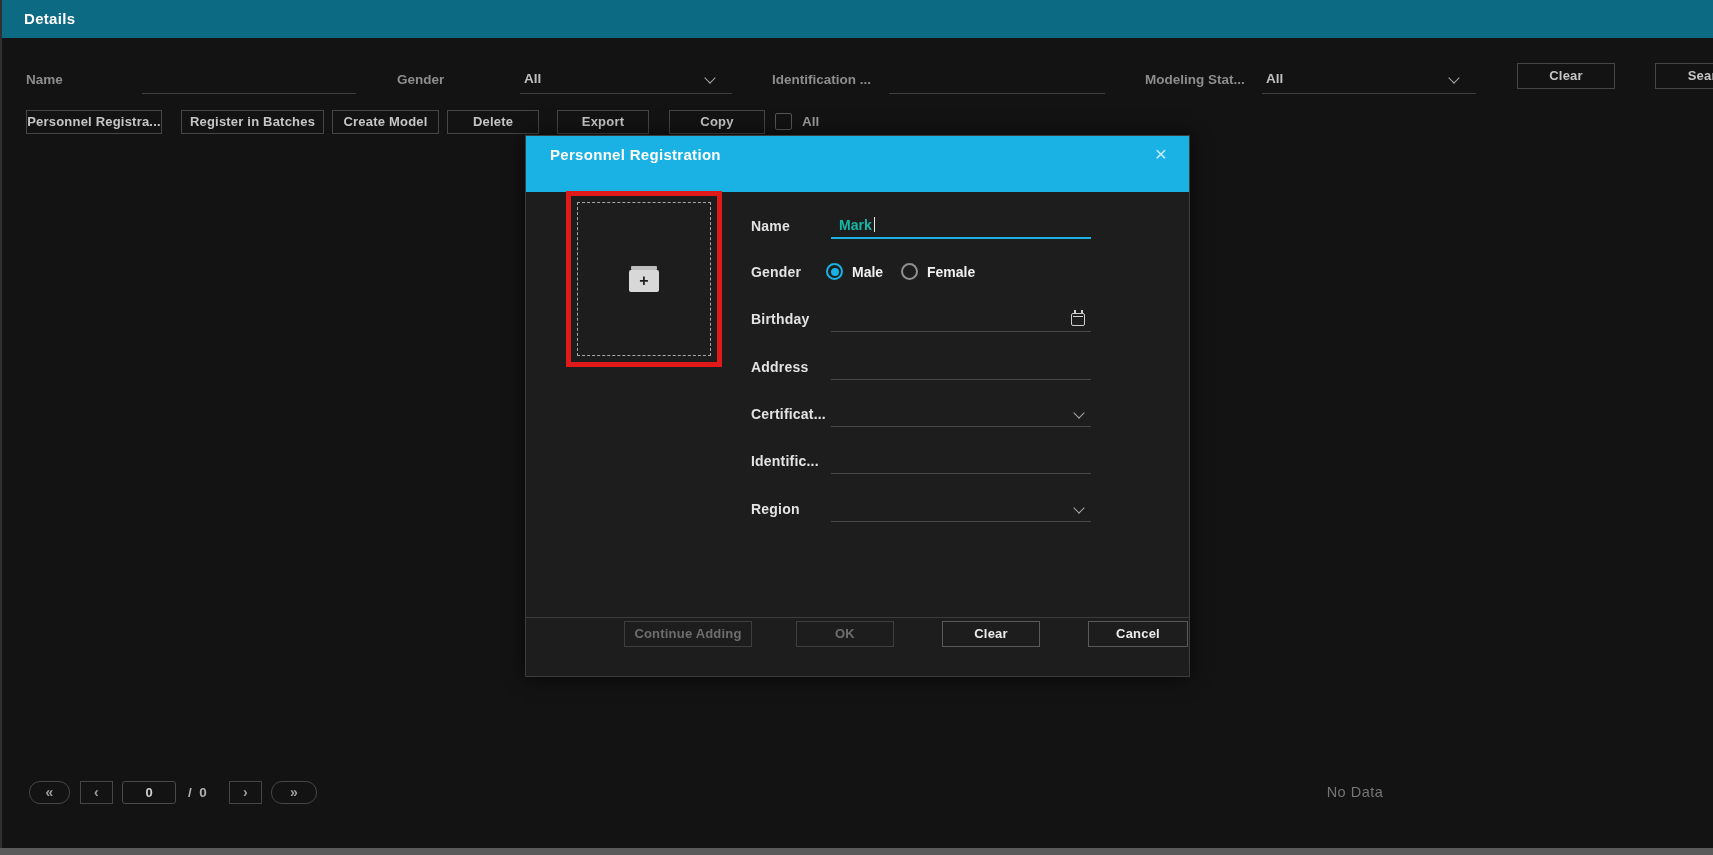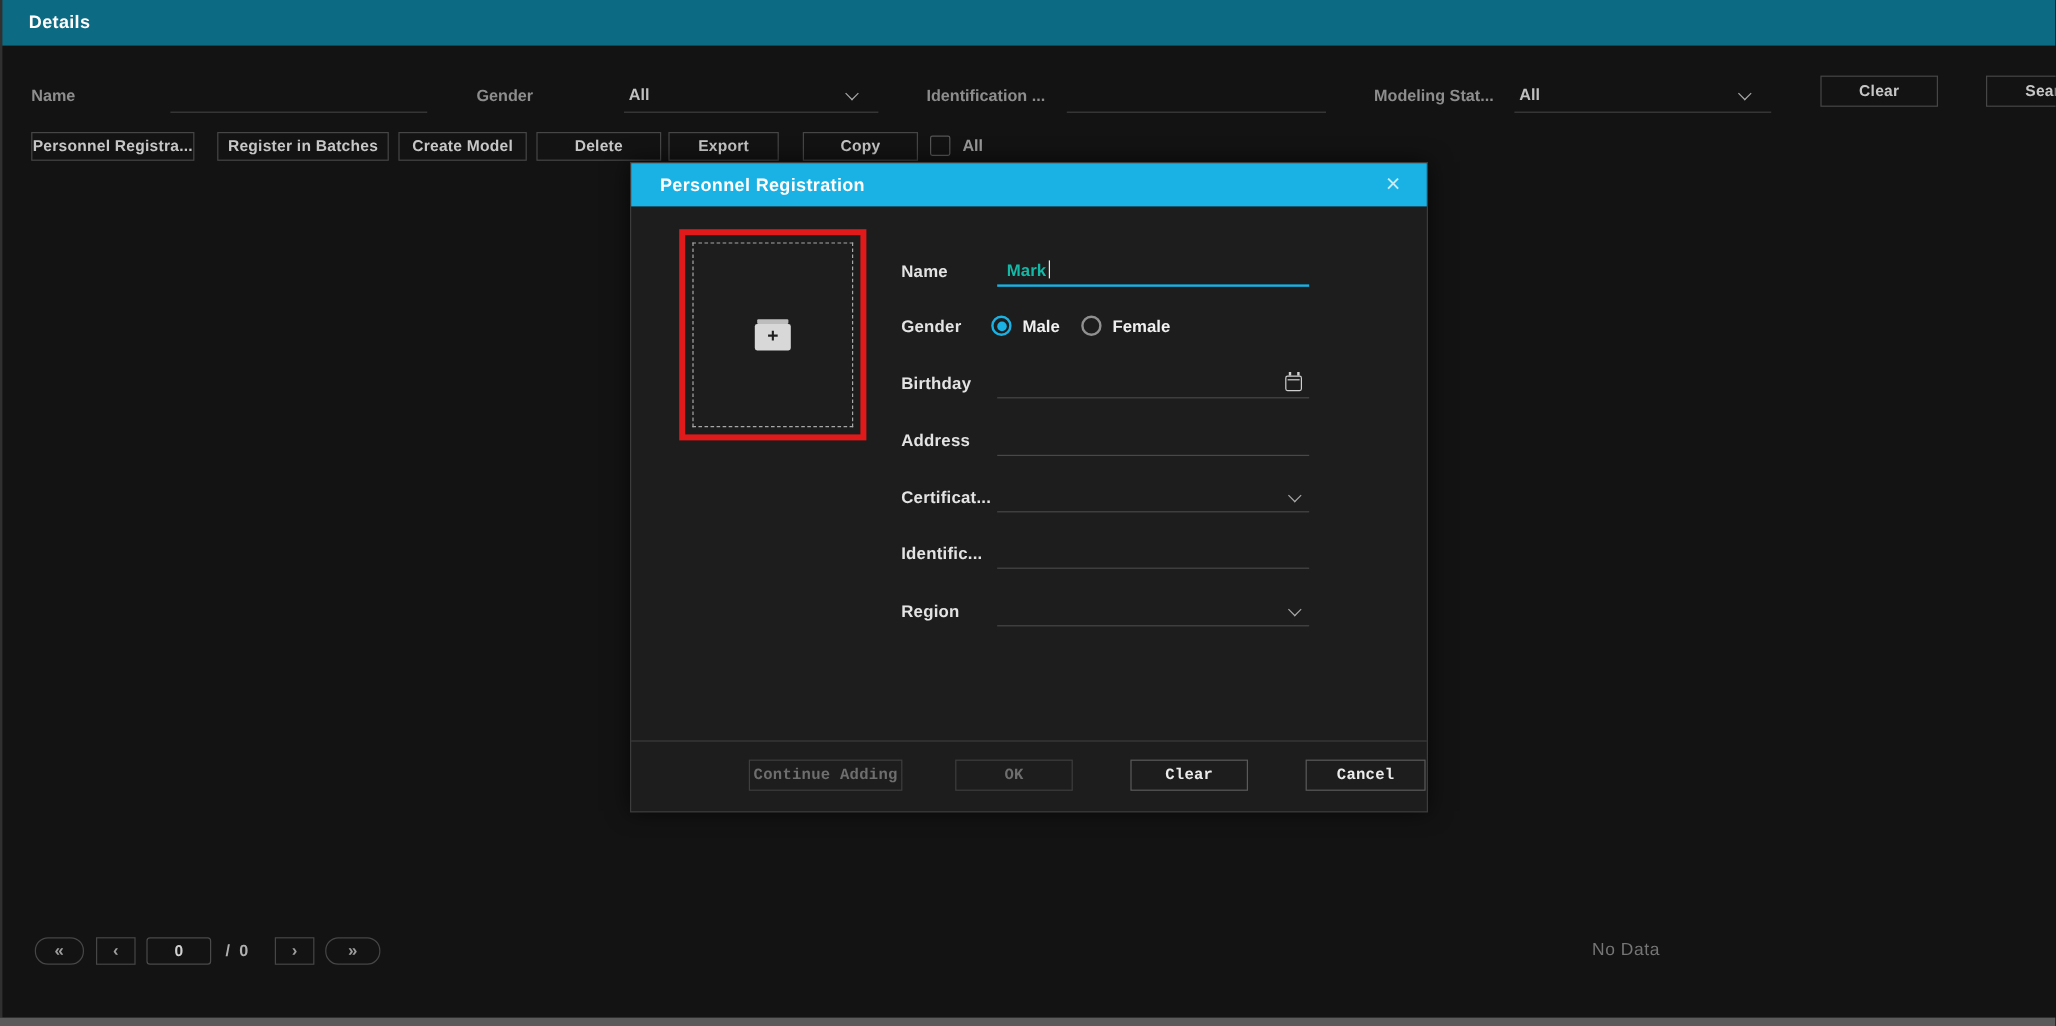--- a/index.html
+++ b/index.html
@@ -28,21 +28,21 @@
   .btn { border:1px solid #464646; border-radius:0; background:transparent; color:#c6c6c6; font-size:13px; font-weight:700; text-align:center; font-family:"Liberation Sans",sans-serif; letter-spacing:.2px; }
   .filter-btn { top:63px; height:26px; line-height:24px; }
 
   
   .tool-btn { top:110px; height:24px; line-height:22px; font-size:13px; }
   .checkbox { left:775px; top:113px; width:17px; height:17px; border:1px solid #565656; border-radius:2px; background:transparent; }
   .all-label { left:802px; top:110px; height:24px; line-height:24px; font-size:13.5px; font-weight:700; color:#9a9a9a; }
 
   
   .dialog { left:525px; top:135px; width:665px; height:542px; background:#1d1d1d; border:1px solid #3c3c3c; box-shadow:0 0 18px rgba(0,0,0,.65); }
-  .dlg-header { position:absolute; left:0; top:0; width:100%; height:36px; background:#1ab2e5; }
+  .dlg-header { position:absolute; left:0; top:0; width:100%; height:56px; background:#1ab2e5; }
   .dlg-title { position:absolute; left:24px; top:0; line-height:38px; font-size:15px; font-weight:700; color:#ffffff; letter-spacing:.3px; }
   .dlg-close { position:absolute; right:12px; top:0; width:32px; height:38px; line-height:36px; text-align:center; font-size:21px; color:#c9ecf8; cursor:default; }
 
   .photo { position:absolute; left:40px; top:55px; width:156px; height:176px; border:5px solid #e01a1a; background:#1d1d1d; }
   .photo-inner { position:absolute; left:6px; top:6px; right:6px; bottom:6px; border:1px dashed #a8a8a8; }
   .add-box { position:absolute; left:50%; top:50%; width:30px; height:22px; margin:-9px 0 0 -15px; background:#d8d8d8; border-radius:2px; text-align:center; }
   .add-box::before { content:''; position:absolute; left:2px; right:2px; top:-4px; height:4px; background:#bdbdbd; border-radius:1px; }
   .add-box .plus { display:block; line-height:22px; font-size:16px; font-weight:700; color:#1f1f1f; }
 
   .drow { position:absolute; left:0; width:100%; height:26px; }
@@ -56,21 +56,21 @@
   .radio { position:absolute; width:17px; height:17px; border-radius:50%; border:2px solid #1ab2e5; top:4px; }
   .radio.sel::after { content:''; position:absolute; left:2.5px; top:2.5px; width:8px; height:8px; border-radius:50%; background:#1ab2e5; }
   .radio.unsel { border-color:#909090; }
   .rlabel { position:absolute; top:0; height:26px; line-height:26px; font-size:14px; font-weight:700; color:#f0f0f0; }
 
   .cal { position:absolute; right:6px; top:7px; width:14px; height:13px; border:1px solid #cfcfcf; border-radius:2px; }
   .cal::before { content:''; position:absolute; left:1px; right:1px; top:2px; height:1px; background:#cfcfcf; }
   .cal::after { content:''; position:absolute; top:-4px; left:2px; width:2px; height:3px; background:#cfcfcf; box-shadow:7px 0 0 #cfcfcf; }
 
   .dlg-footer { position:absolute; left:0; top:481px; width:100%; height:60px; border-top:1px solid #3c3c3c; }
-  .dlg-btn { position:absolute; top:15px; height:26px; line-height:24px; font-size:13px;font-family:Liberation Mono, monospace; }
+  .dlg-btn { position:absolute; top:3px; height:26px; line-height:24px; font-size:13px; }
   .dlg-btn.disabled { border-color:#3e3e3e; color:#6e6e6e; }
   .dlg-btn.primary { border-color:#5a5a5a; color:#ececec; }
 
   
   .pgbtn { top:781px; height:23px; line-height:21px; color:#9e9e9e; font-size:14px; font-weight:700; }
   .pill { border-radius:11px; }
   .page-input { left:122px; top:781px; width:54px; height:23px; border:1px solid #4a4a4a; border-radius:3px; background:transparent; text-align:center; color:#d0d0d0; font-size:13px; font-weight:700; font-family:"Liberation Sans",sans-serif; outline:none; }
   .page-sep { left:188px; top:781px; height:23px; line-height:23px; color:#b0b0b0; font-size:13.5px; font-weight:700; }
 
   .no-data { left:1290px; top:781px; width:130px; text-align:center; height:23px; line-height:23px; color:#757575; font-size:14.5px; letter-spacing:.5px; }
@@ -102,21 +102,21 @@
   <span class="val">All</span>
   <span class="chev"></span>
 </div>
 
 <button class="abs btn filter-btn" style="left:1517px;width:98px;">Clear</button>
 <button class="abs btn filter-btn" style="left:1655px;width:110px;">Search</button>
 
 <button class="abs btn tool-btn" style="left:26px;width:136px;">Personnel Registra...</button>
 <button class="abs btn tool-btn" style="left:181px;width:143px;">Register in Batches</button>
 <button class="abs btn tool-btn" style="left:332px;width:107px;">Create Model</button>
-<button class="abs btn tool-btn" style="left:447px;width:104px;text-align:center;">Delete</button>
+<button class="abs btn tool-btn" style="left:447px;width:92px;text-align:center;">Delete</button>
 <button class="abs btn tool-btn" style="left:557px;width:92px;">Export</button>
 <button class="abs btn tool-btn" style="left:669px;width:96px;">Copy</button>
 <div class="abs checkbox"></div>
 <div class="abs all-label">All</div>
 
 <div class="abs dialog">
   <div class="dlg-header">
     <div class="dlg-title">Personnel Registration</div>
     <div class="dlg-close">×</div>
   </div>

